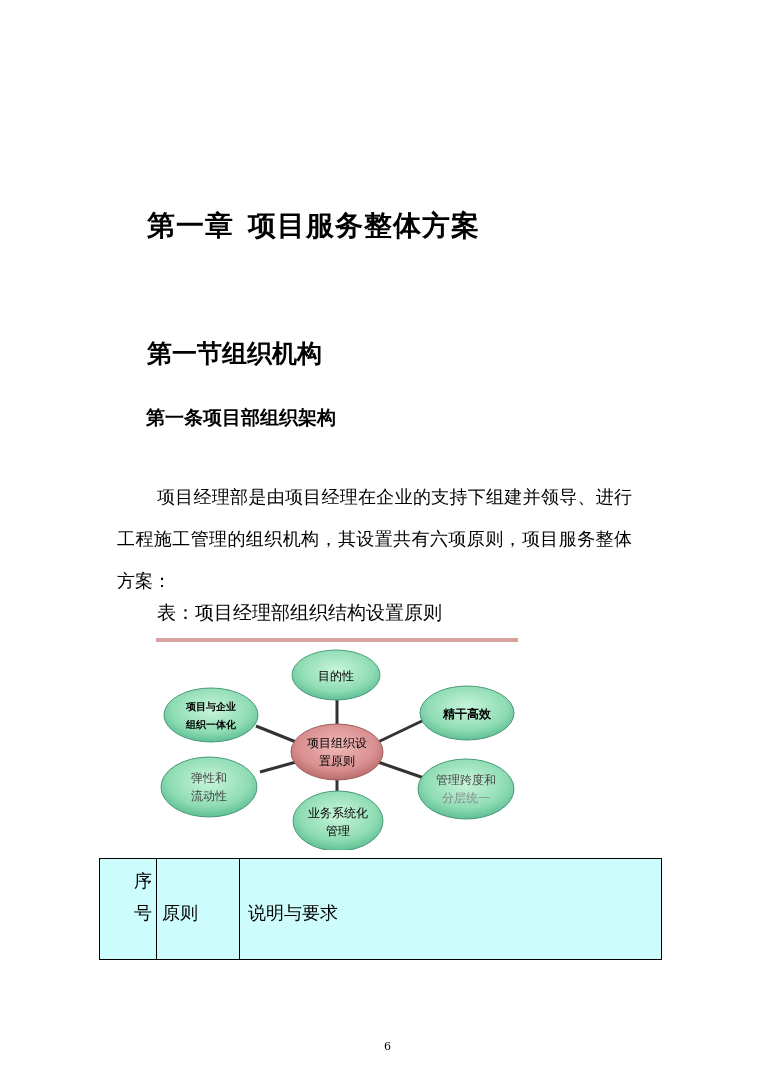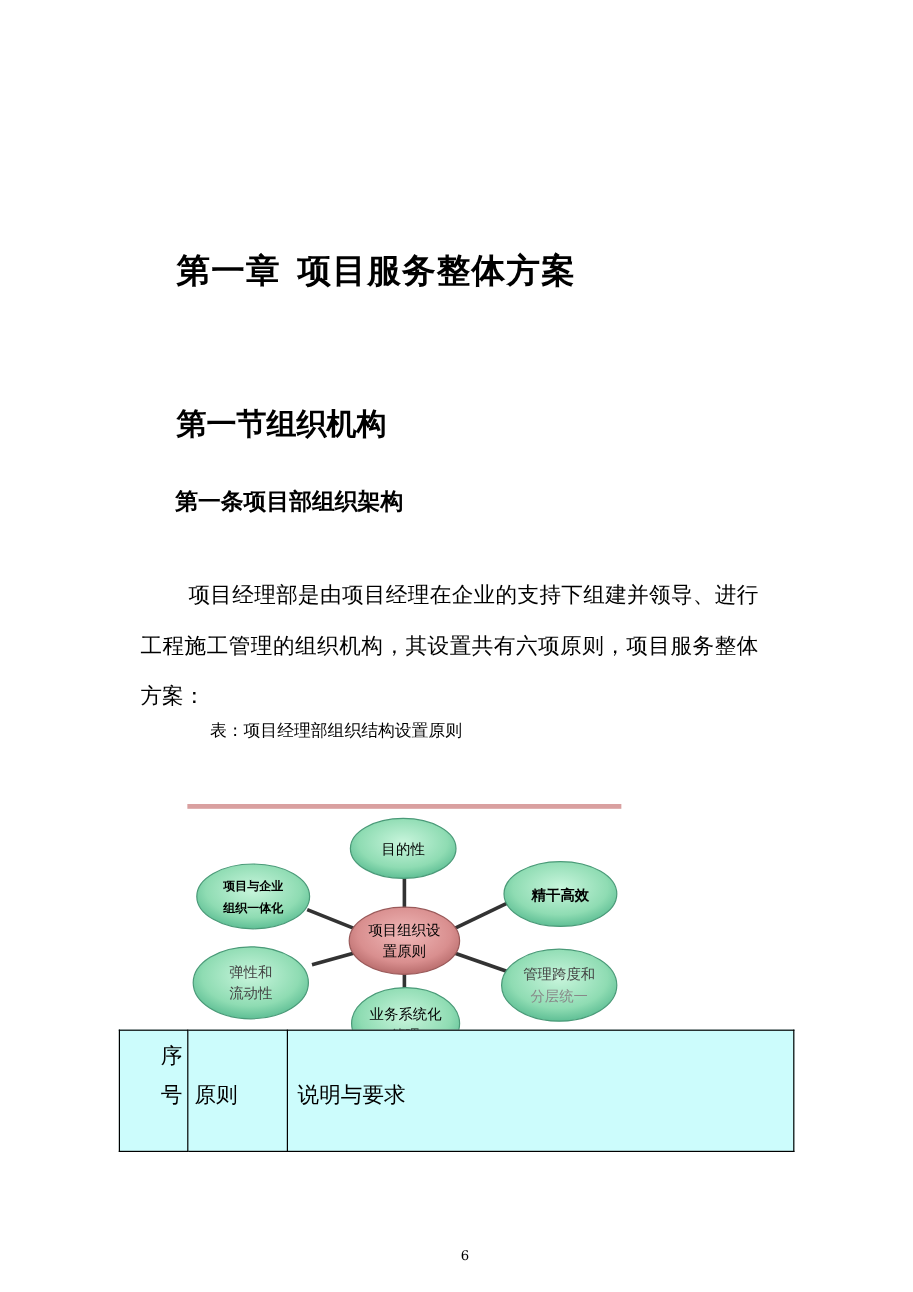--- a/index.html
+++ b/index.html
@@ -8,22 +8,22 @@
   .abs { position: absolute; }
   .h1 { left: 147px; top: 207px; font-size: 28px; font-weight: bold;
         font-family: "DejaVu Sans", "Liberation Sans", sans-serif; letter-spacing: 1px; white-space: nowrap; }
   .h1 .gap { display: inline-block; width: 14px; }
   .h2 { left: 147px; top: 337px; font-size: 25px; font-weight: bold;
         font-family: "DejaVu Sans", "Liberation Sans", sans-serif; white-space: nowrap; }
   .h3 { left: 146px; top: 405px; font-size: 19px; font-weight: bold;
         font-family: Liberation Mono, monospace; white-space: nowrap; }
   .para { left: 117px; top: 476px; width: 515px; font-size: 18px; line-height: 42px; }
   .para p { margin: 0; text-indent: 40px; text-align: justify; text-align-last: left; }
-  .caption { left: 175px; top: 600px; font-size: 14px; white-space: nowrap; }
-  .figure { left: 156px; top: 638px; width: 362px; height: 212px; margin-top: 32px; }
+  .caption { left: 157px; top: 600px; font-size: 19px; white-space: nowrap; }
+  .figure { left: 156px; top: 638px; width: 362px; height: 212px; }
   .table { left: 99px; top: 858px; width: 563px; height: 102px; border-collapse: collapse;
            background: #ccfcfc; font-size: 18px; }
   .table td { border: 1px solid #000; vertical-align: top; padding: 0; }
   .c1 { width: 52px; text-align: right; padding-right: 4px !important; }
   .c2 { width: 82px; }
   .cell-inner { padding-top: 6px; line-height: 32px; }
   .pagenum { left: 384px; top: 1040px; font-size: 11px; }
 </style>
 </head>
 <body>

